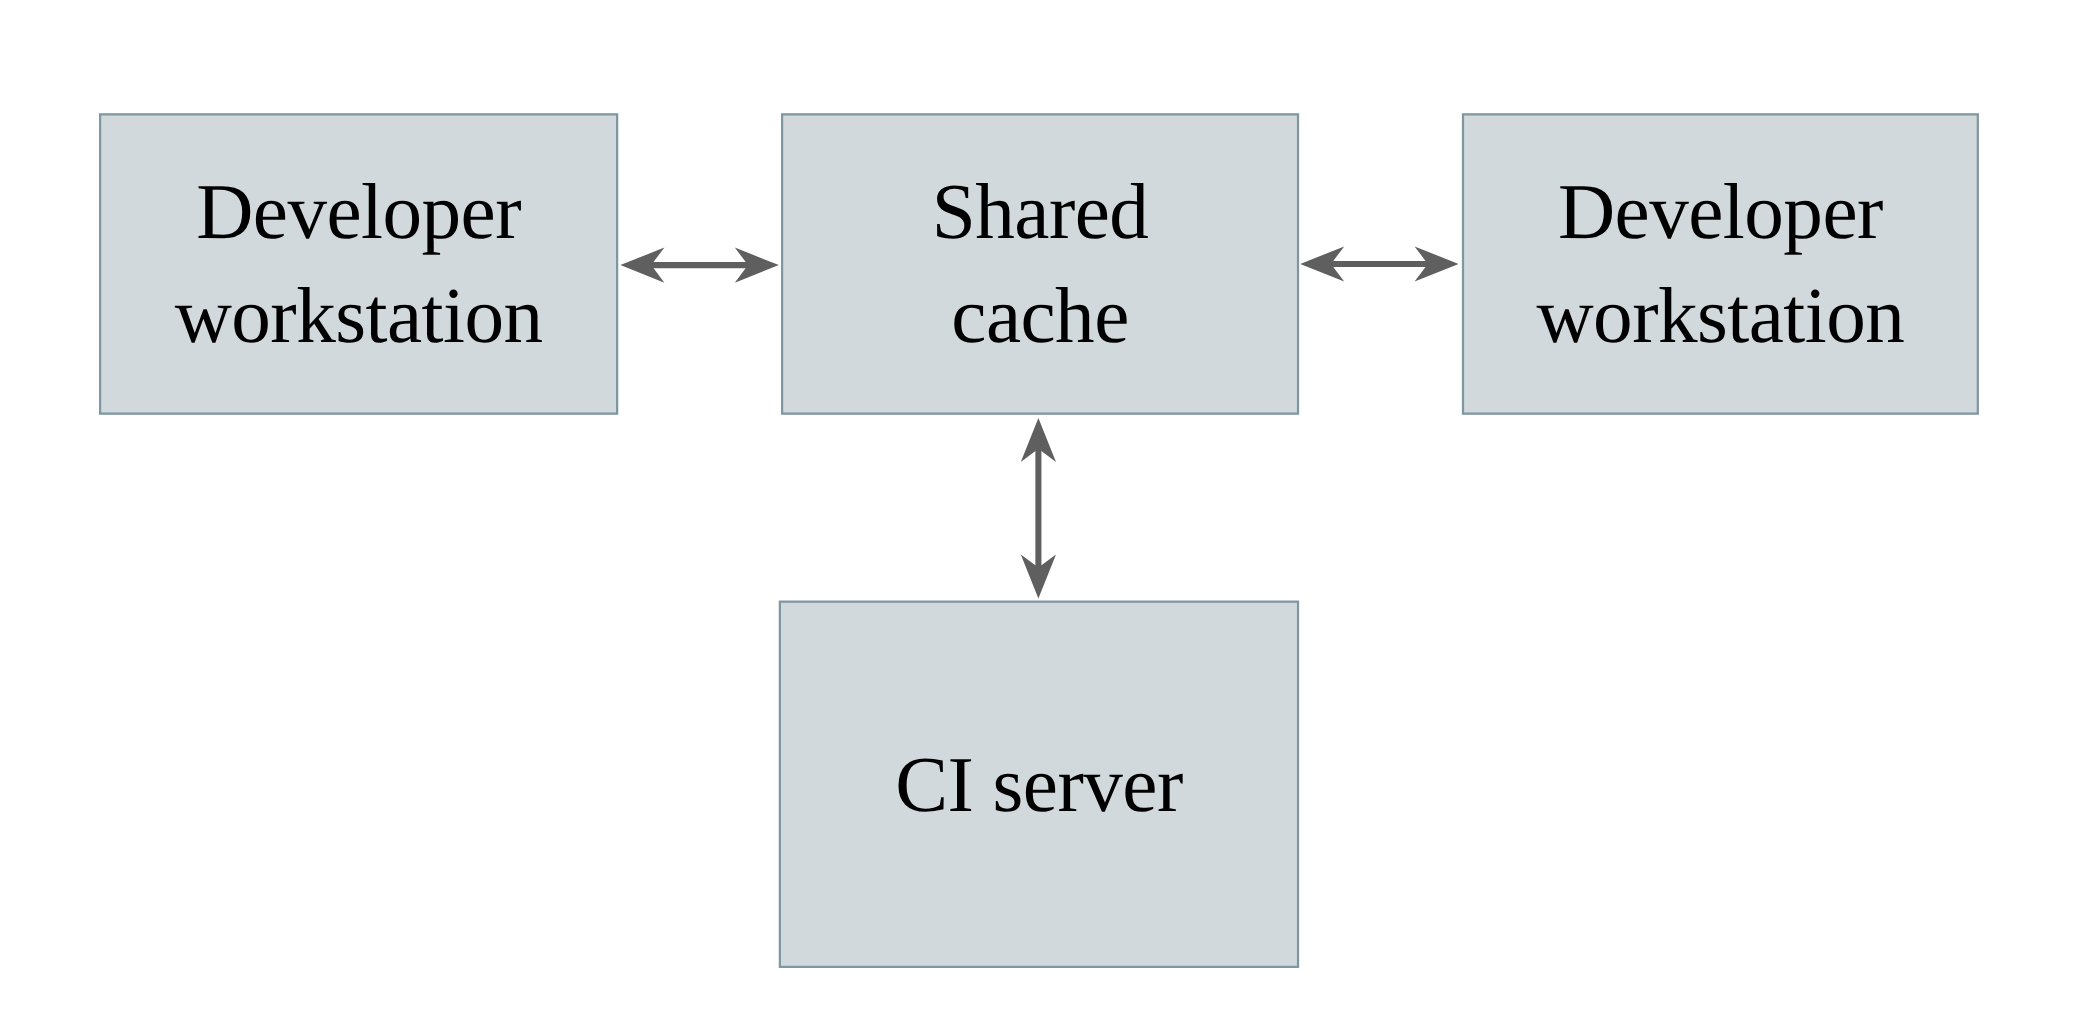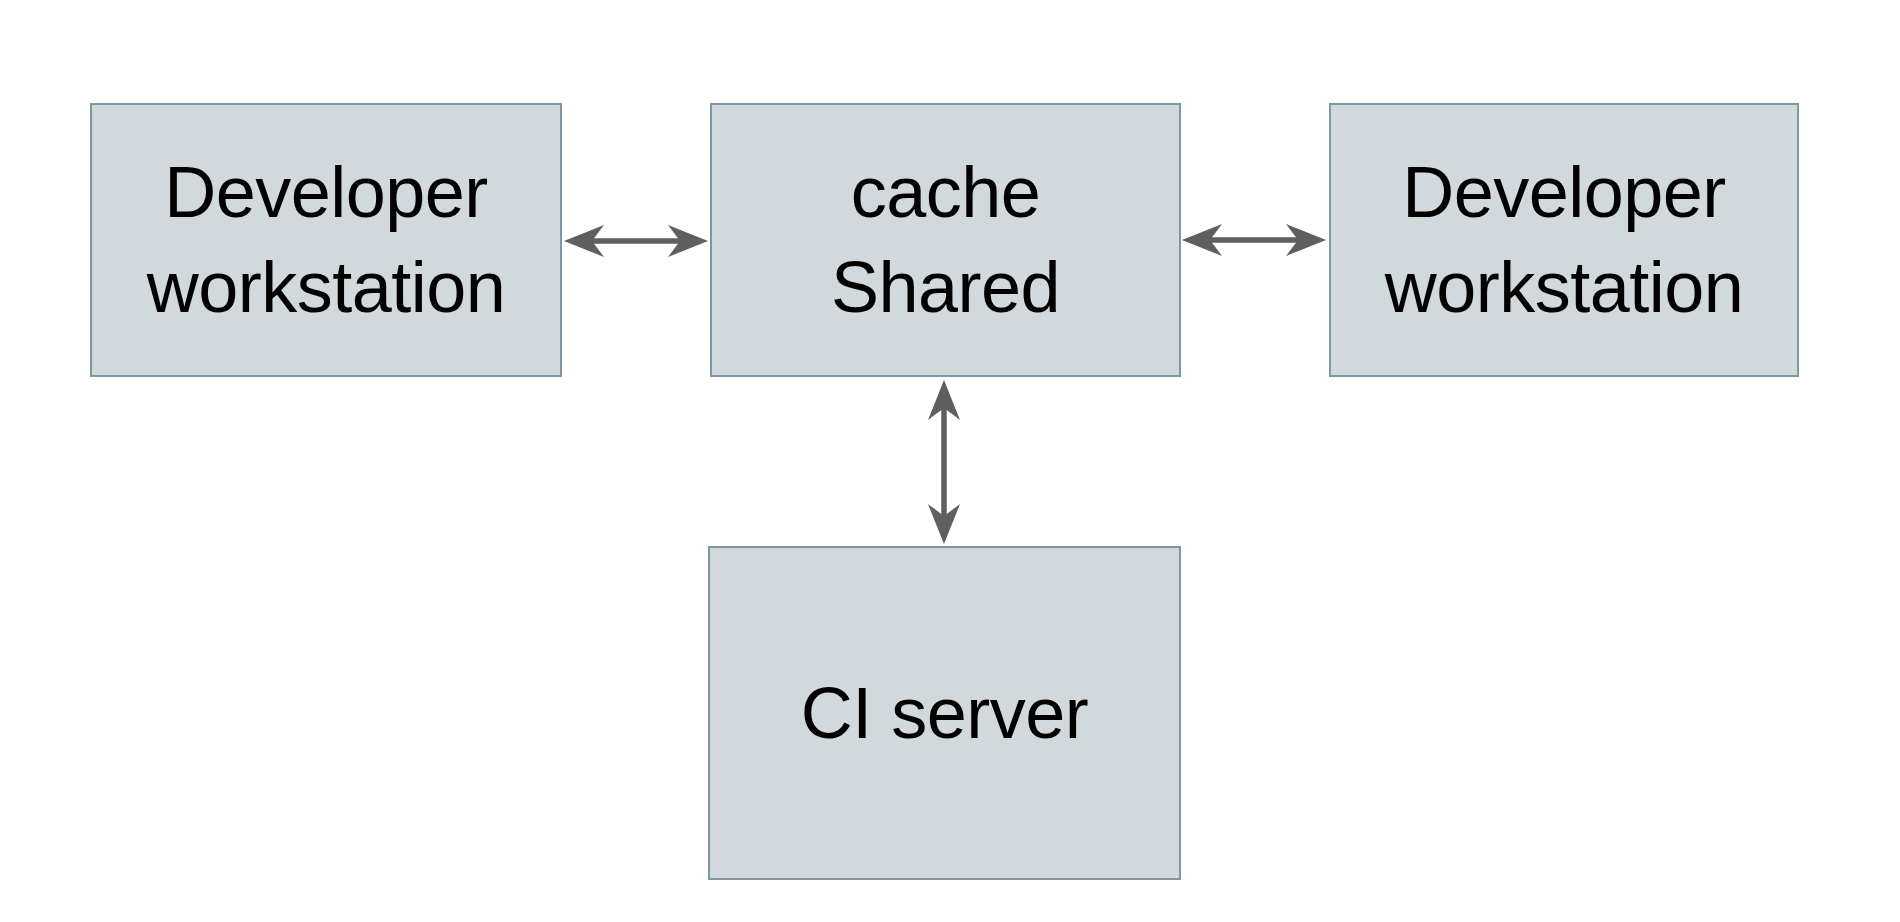--- a/index.html
+++ b/index.html
@@ -19,20 +19,21 @@
     border:2px solid var(--node-border);
     display:flex;
     flex-direction:column;
     align-items:center;
     justify-content:center;
     text-align:center;
     font-size:72px;
     line-height:95px;
     letter-spacing:-0.5px;
     color:var(--text);
+    font-family:Liberation Serif, serif;
   }
   .node .line{display:block;}
   .node .line:empty{display:none;}
   #node-dev-left   {left:90px;  top:103px; width:472px; height:274px;}
   #node-shared     {left:710px; top:103px; width:471px; height:274px;}
   #node-dev-right  {left:1329px;top:103px; width:470px; height:274px;}
   #node-ci         {left:708px; top:546px; width:473px; height:334px;}
   .arrow{position:absolute;color:var(--arrow);}
   #arrow-left  {left:563px; top:219px;}
   #arrow-right {left:1181px;top:218px;}
@@ -43,22 +44,22 @@
 <body>
 
 <div class="canvas">
 
   <div class="node" id="node-dev-left">
     <span class="line">Developer</span>
     <span class="line">workstation</span>
   </div>
 
   <div class="node" id="node-shared">
+    <span class="line">Shared</span>
     <span class="line">cache</span>
-    <span class="line">Shared</span>
   </div>
 
   <div class="node" id="node-dev-right">
     <span class="line">Developer</span>
     <span class="line">workstation</span>
   </div>
 
   <div class="node" id="node-ci">
     <span class="line">CI server</span>
   </div>

